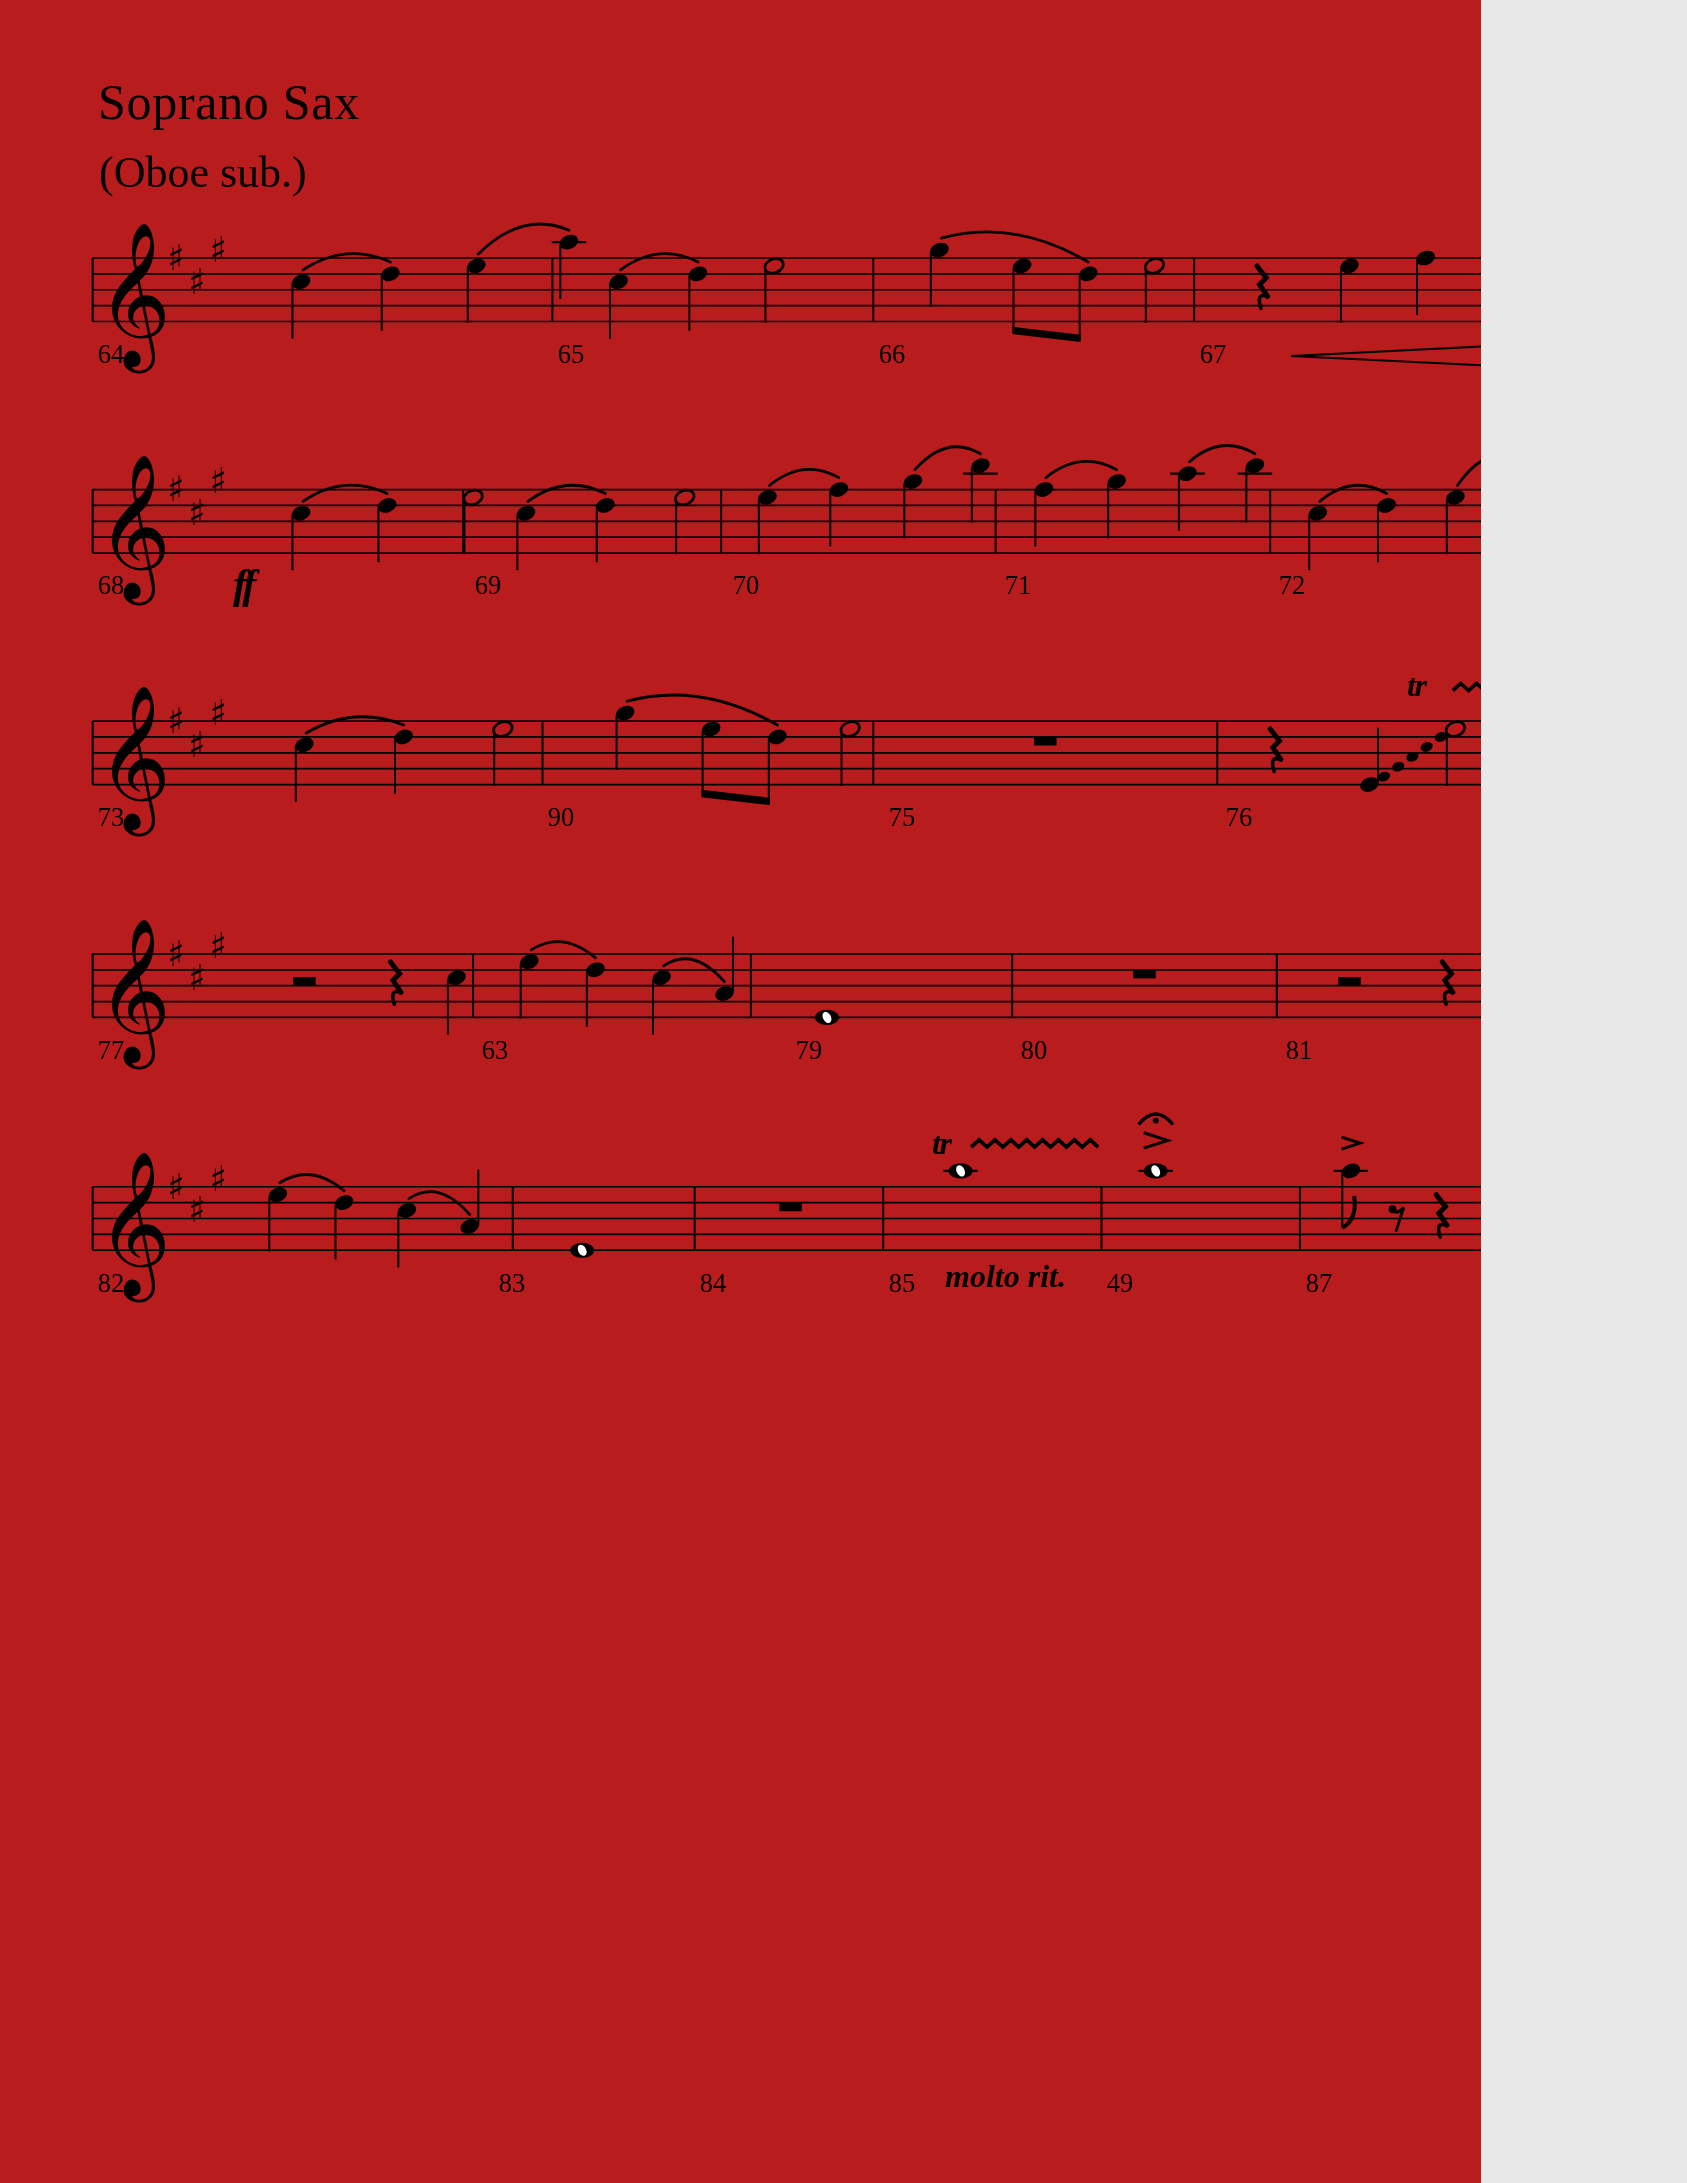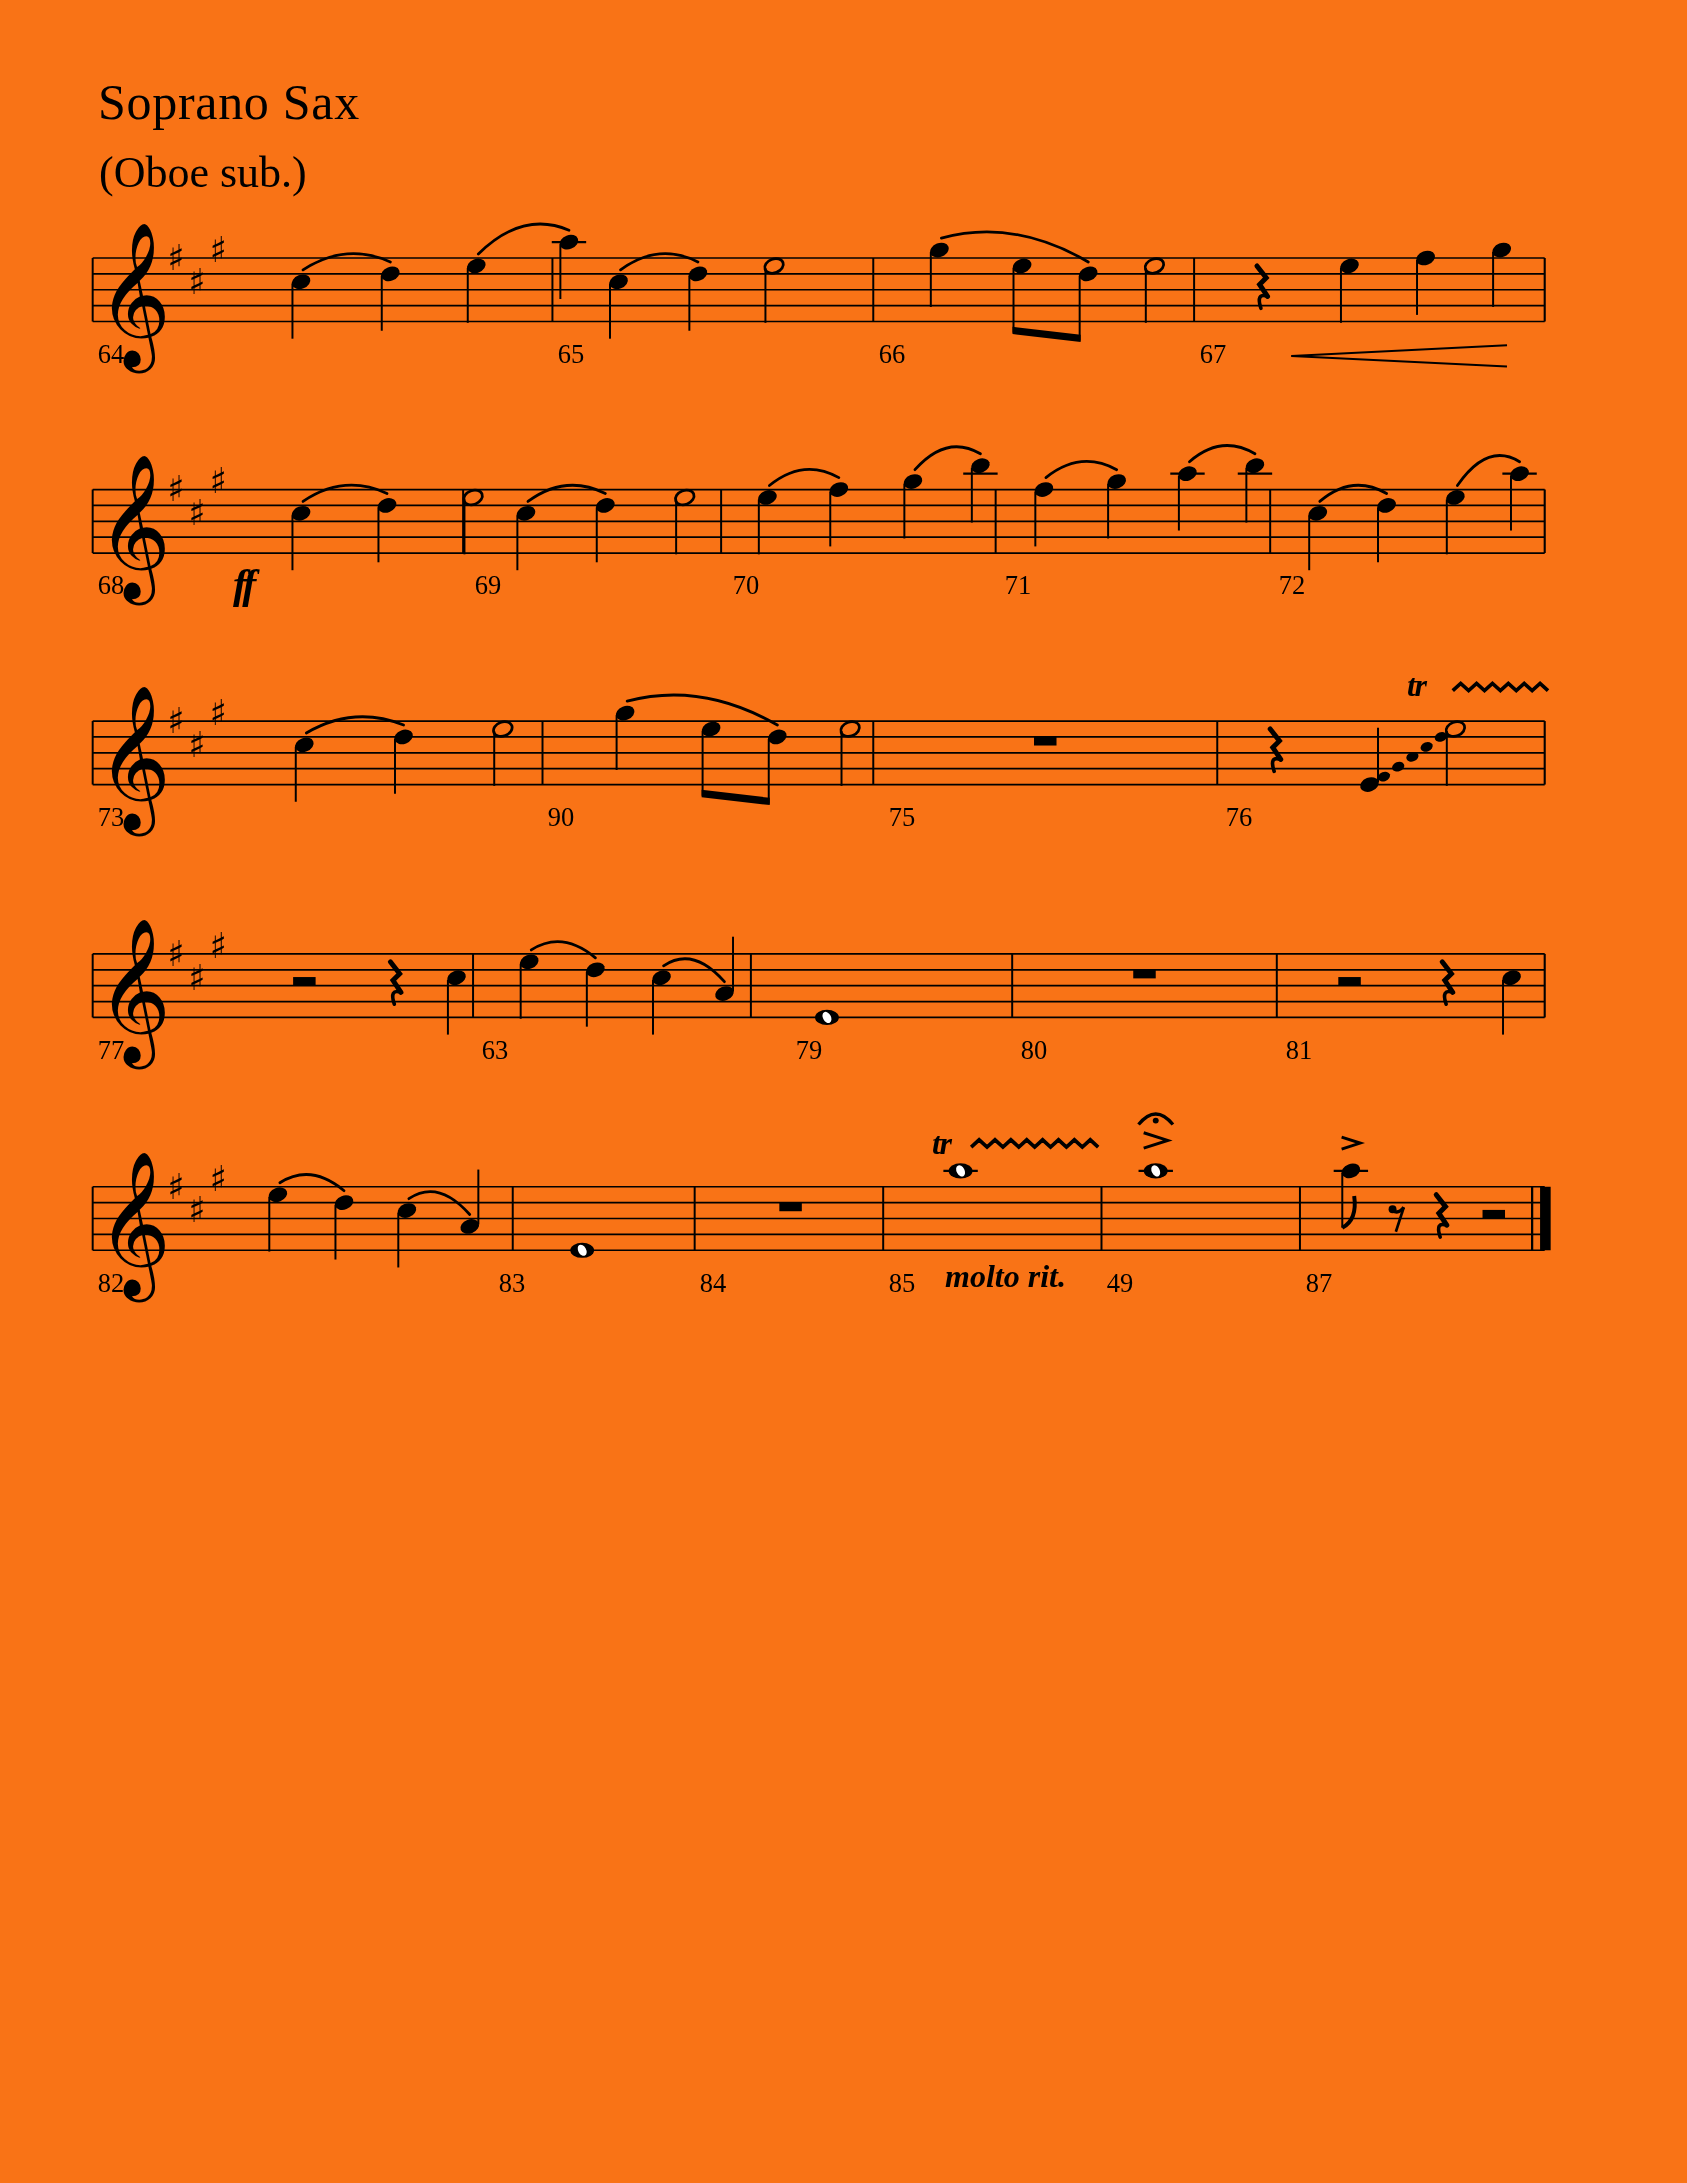--- a/index.html
+++ b/index.html
@@ -1,16 +1,16 @@
 <!DOCTYPE html>
 <html style="font-size:10.6px"><head>
 <meta charset="utf-8">
 <style>
   html,body{margin:0;padding:0;background:#e8e8e8;}
-  .page{position:relative;width:1687px;height:2183px;background:#f97316;overflow:hidden;
+  .page{position:relative;width:1481px;height:2183px;background:#b91c1c;overflow:hidden;
         font-family:"Liberation Serif", serif;color:#000;text-decoration:underline;}
   .part-name{position:absolute;left:98px;top:73px;font-size:50px;letter-spacing:0.7px;}
   .part-sub{position:absolute;left:99px;top:147px;font-size:44px;}
   .score-title{position:absolute;left:827px;top:85px;transform:translateX(-50%);font-size:32px;white-space:nowrap;}
   .mnum{position:absolute;font-size:26.5px;transform:translateX(-1.3px);}
   .dyn-ff{position:absolute;left:233px;top:560px;font-size:42px;font-weight:bold;font-style:italic;letter-spacing:-4px;}
   .molto-rit{position:absolute;left:945px;top:1258px;font-size:32px;font-weight:bold;font-style:italic;}
   .trill-label{position:absolute;font-size:32px;font-weight:bold;font-style:italic;letter-spacing:-1.3px;}
   #trill-m76{left:1407px;top:667px;}
   #trill-m85{left:932px;top:1125px;}

